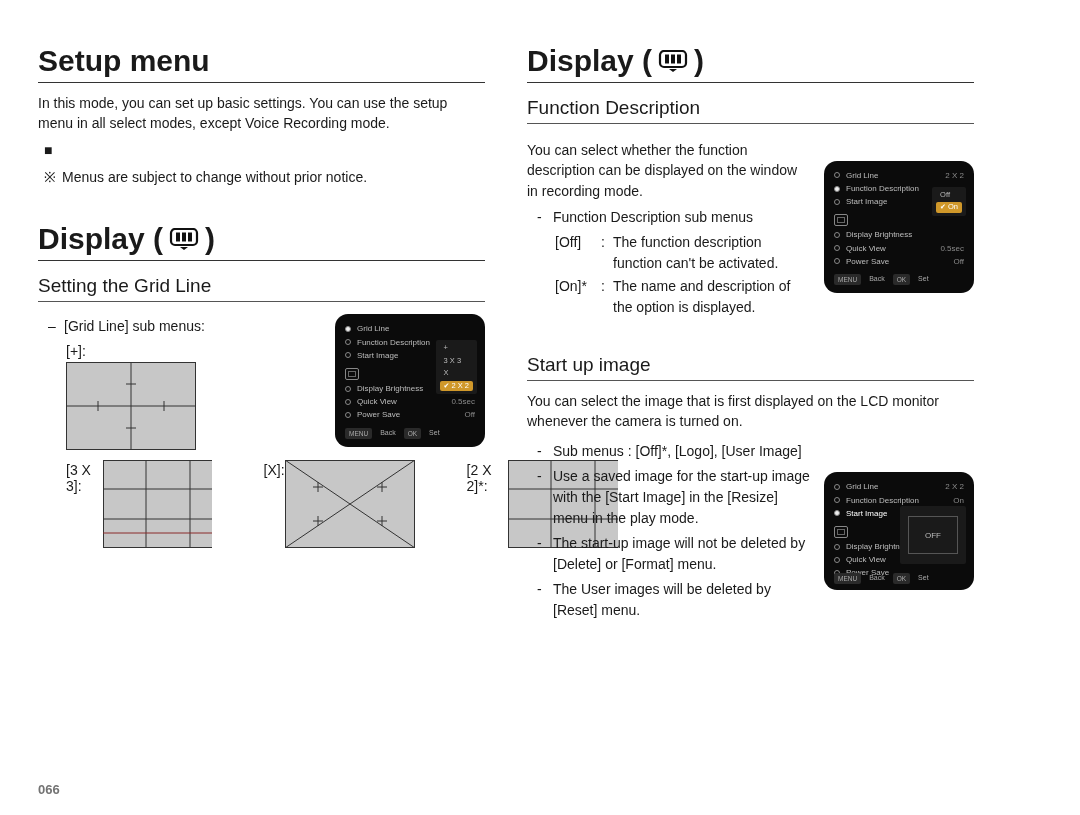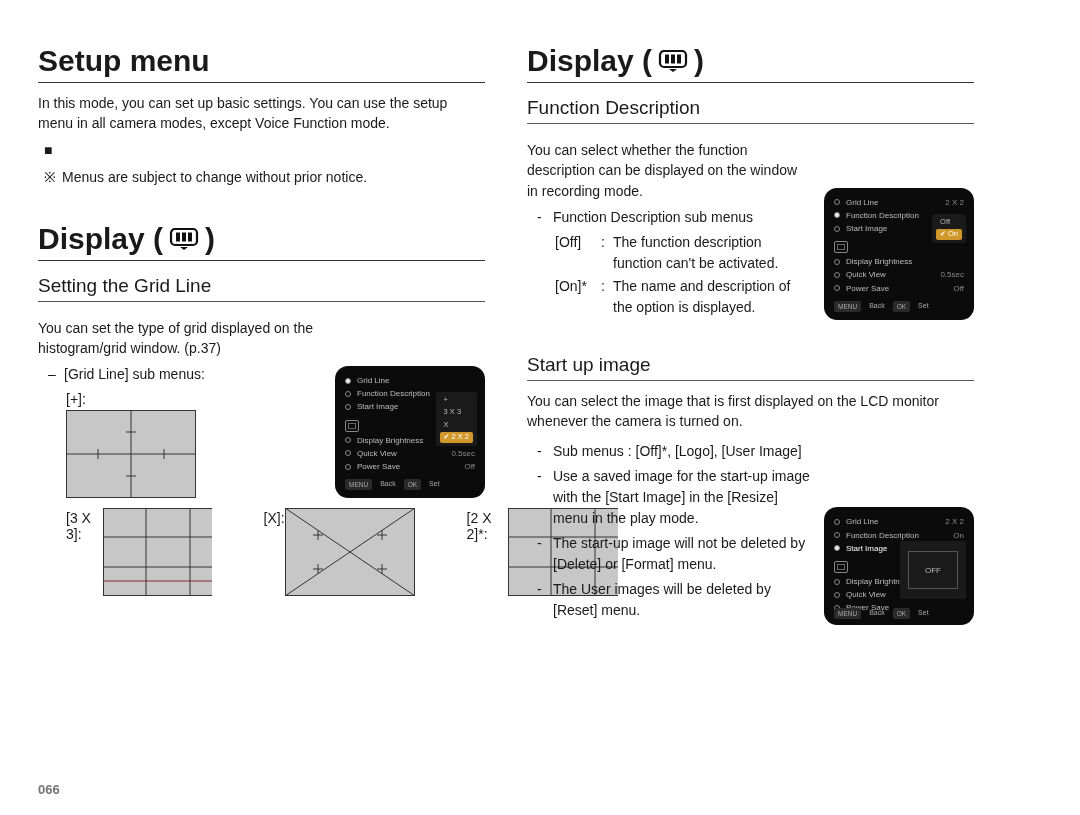--- a/index.html
+++ b/index.html
@@ -34,39 +34,39 @@
   .shot .foot{display:flex;gap:8px;font-size:7px;color:#aaa;margin-top:6px}
   .shot .foot .btn{background:#2a2a2a;padding:1px 4px;border-radius:2px;font-size:6.5px}
   .shot .side{position:absolute;right:8px;top:26px;background:#1a1a1a;border-radius:2px;padding:3px 4px;display:flex;flex-direction:column;gap:2px}
   .shot .side .it{color:#bbb;padding:0 4px;font-size:7.5px;white-space:nowrap}
   .shot .side .it.sel{background:#d0982a;color:#fff;border-radius:2px}
   .shot .side .ck::before{content:"✔";margin-right:2px;font-size:7px}
   .shot .icon{width:12px;height:10px;border:1px solid #888;border-radius:2px;margin:6px 0 2px 0;position:relative}
   .shot .icon::after{content:"";position:absolute;left:2px;right:2px;top:2px;bottom:2px;border:1px solid #666}
   .shot-big .preview{background:#1a1a1a;border-radius:2px;width:66px;height:58px;position:absolute;right:8px;top:34px;display:flex;align-items:center;justify-content:center}
   .shot-big .preview .inner{border:1px solid #555;width:48px;height:36px;display:flex;align-items:center;justify-content:center;color:#bbb;font-size:8px}
-  .flex-top{display:flex;gap:14px;align-items:flex-end}
+  .flex-top{display:flex;gap:14px;align-items:center}
   .flex-top .txt{flex:1}
   .pgnum{position:absolute;left:38px;bottom:18px;font-size:13px;font-weight:700;color:#737373}
   .disp-icon{display:inline-flex;align-items:center}
 </style>
 </head>
 <body>
 
 <div class="page">
 <div class="cols">
 
 <div class="col">
 
   <h1>
           <span>Setup menu</span>
         </h1>
   <hr class="hr">
 
-  <p>In this mode, you can set up basic settings. You can use the setup menu in all camera modes, except Voice Function mode.</p>
+  <p>In this mode, you can set up basic settings. You can use the setup menu in all select modes, except Voice Recording mode.</p>
 
   <div class="bul">
     <div class="bul-row">
             <span class="mk">■</span>
           </div>
   </div>
   <div class="bul">
     <div class="bul-row">
             <span class="mk">※</span>
             <span>Menus are subject to change without prior notice.</span>
@@ -88,21 +88,20 @@
     </span>
     <span> )</span>
   </h1>
   <hr class="hr">
 
   <h2>Setting the Grid Line</h2>
   <hr class="sub-hr">
 
   <div class="flex-top">
     <div class="txt">
-      <p>You can set the type of grid displayed on the histogram/grid window. (p.37)</p>
       <div class="dash">
         <div class="row">
                 <span class="mk">–</span>
                 <span>[Grid Line] sub menus:</span>
               </div>
       </div>
       <div class="caption">[+]:</div>
       <svg class="grid-svg" width="130" height="88" style="margin-left:28px">
         <rect x="0.5" y="0.5" width="129" height="87" fill="#c7c7c7" stroke="#333"></rect>
         <line x1="65" y1="0" x2="65" y2="88" stroke="#333"></line>

